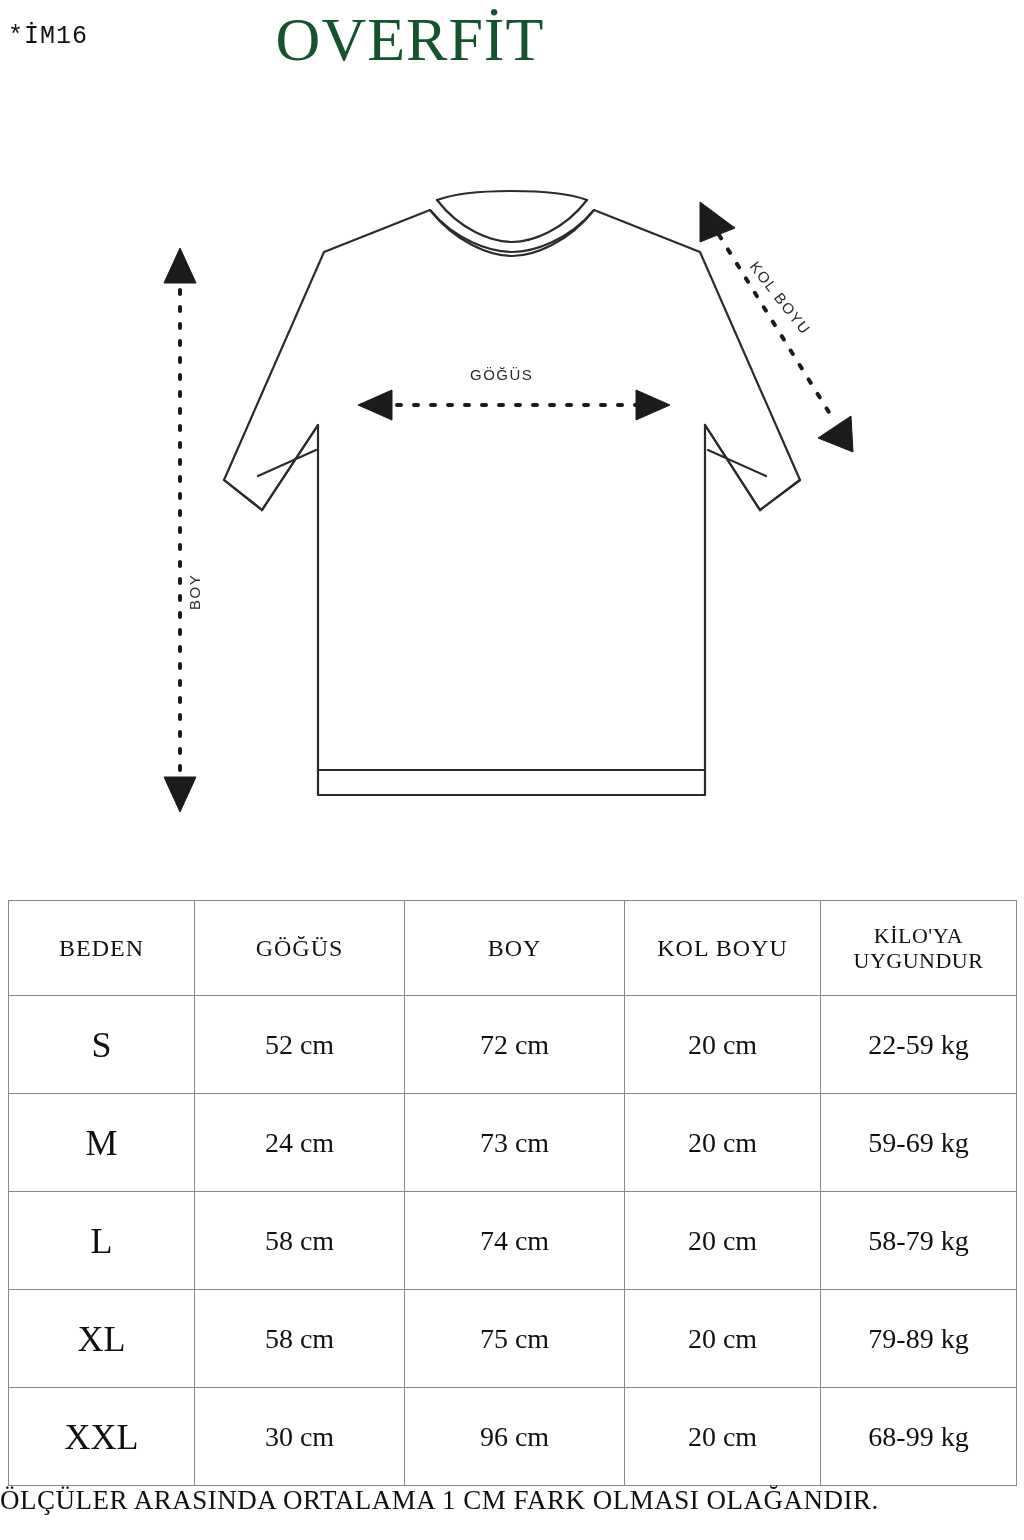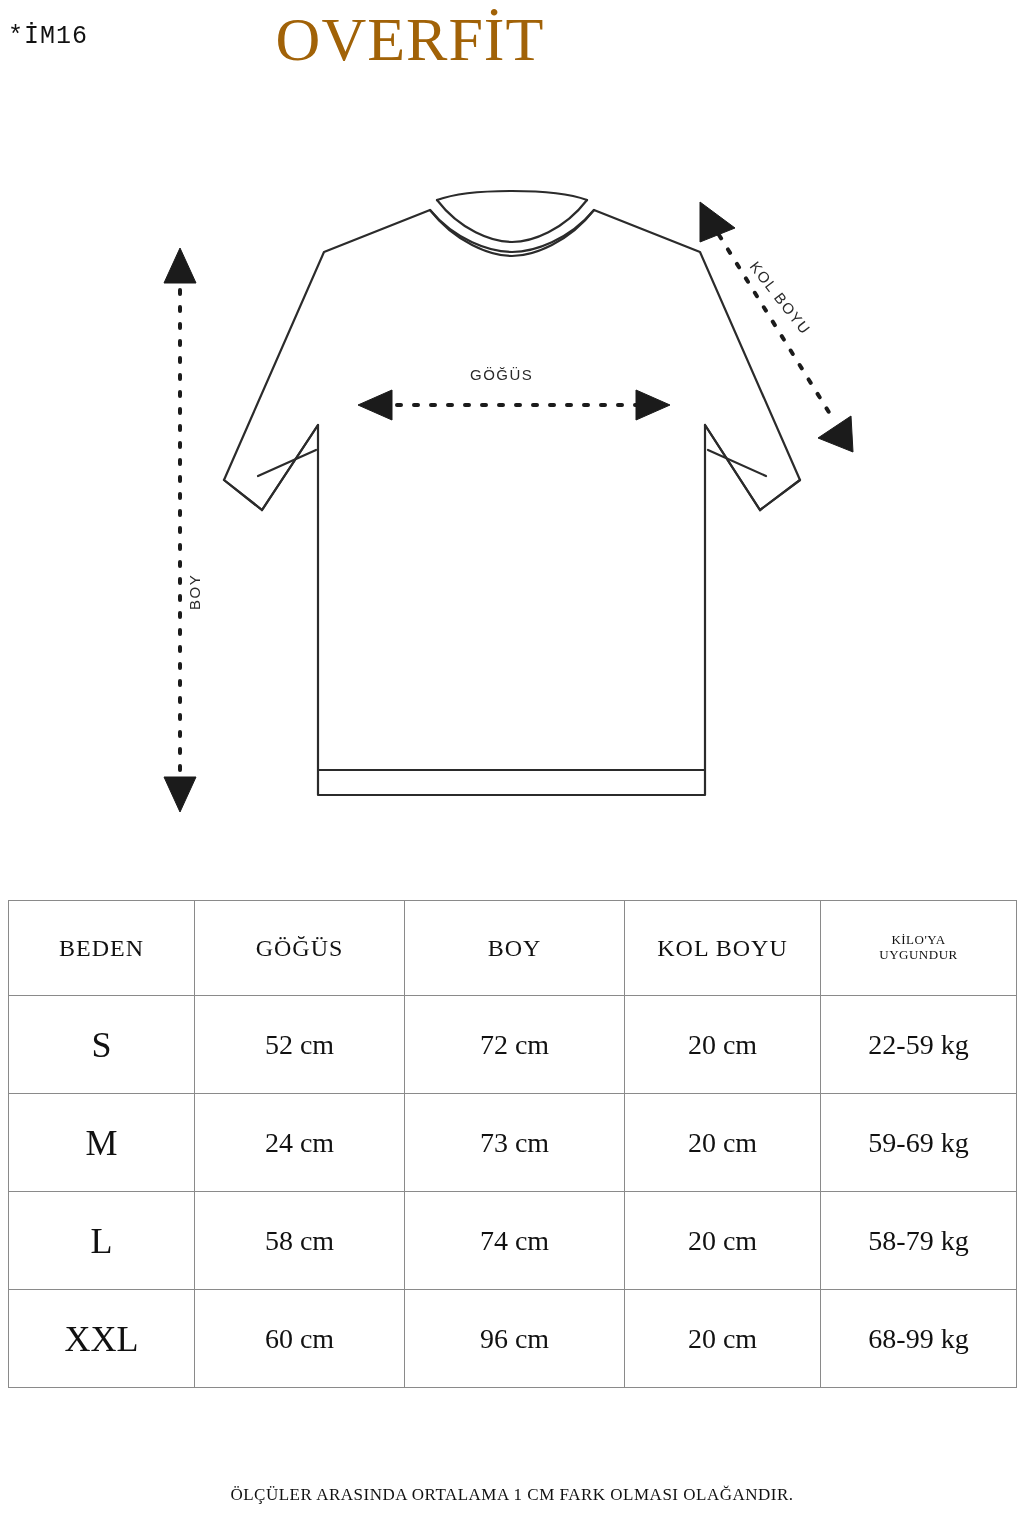--- a/index.html
+++ b/index.html
@@ -28,21 +28,21 @@
   }
   .brand-title {
     position: absolute;
     left: 0;
     top: 8px;
     width: 820px;
     text-align: center;
     font-family: "Liberation Serif", serif;
     font-size: 62px;
     letter-spacing: 1px;
-    color: #a16207;
+    color: #14532d;
     line-height: 1;
   }
 
   
   .diagram {
     position: absolute;
     left: 0;
     top: 180px;
     width: 1024px;
     height: 700px;
@@ -92,21 +92,21 @@
   }
   table.size-table thead th {
     height: 92px;
     font-weight: normal;
     font-size: 24px;
     letter-spacing: 1px;
     border-top-left-radius: 16px;
     border-top-right-radius: 16px;
   }
   table.size-table thead th.two-line {
-    font-size: 13px;
+    font-size: 22px;
     line-height: 1.15;
     letter-spacing: 0.5px;
   }
   table.size-table tbody td {
     height: 95px;
     font-size: 28px;
   }
   table.size-table tbody td.size-cell {
     font-size: 36px;
   }
@@ -114,23 +114,23 @@
   col.c2 { width: 210px; }
   col.c3 { width: 220px; }
   col.c4 { width: 196px; }
   col.c5 { width: 196px; }
 
   .footnote {
     position: absolute;
     left: 0;
     top: 1485px;
     width: 1024px;
-    text-align: center;
-    font-family: "Liberation Serif", serif;
-    font-size: 17px;
+    text-align: left;
+    font-family: "Liberation Serif", serif;
+    font-size: 27px;
     letter-spacing: 0.5px;
     color: #111;
   }
 </style>
 </head>
 <body>
 
 <div class="code-label">*İM16</div>
 <div class="brand-title">OVERFİT</div>
 
@@ -229,22 +229,29 @@
         <td>59-69 kg</td>
       </tr>
       <tr>
         <td class="size-cell">L</td>
         <td>58 cm</td>
         <td>74 cm</td>
         <td>20 cm</td>
         <td>58-79 kg</td>
       </tr>
       <tr>
+        <td class="size-cell">XL</td>
+        <td>58 cm</td>
+        <td>75 cm</td>
+        <td>20 cm</td>
+        <td>79-89 kg</td>
+      </tr>
+      <tr>
         <td class="size-cell">XXL</td>
-        <td>60 cm</td>
+        <td>30 cm</td>
         <td>96 cm</td>
         <td>20 cm</td>
         <td>68-99 kg</td>
       </tr>
     </tbody>
   </table>
 </div>
 
 <div class="footnote">ÖLÇÜLER ARASINDA ORTALAMA 1 CM FARK OLMASI OLAĞANDIR.</div>
 

